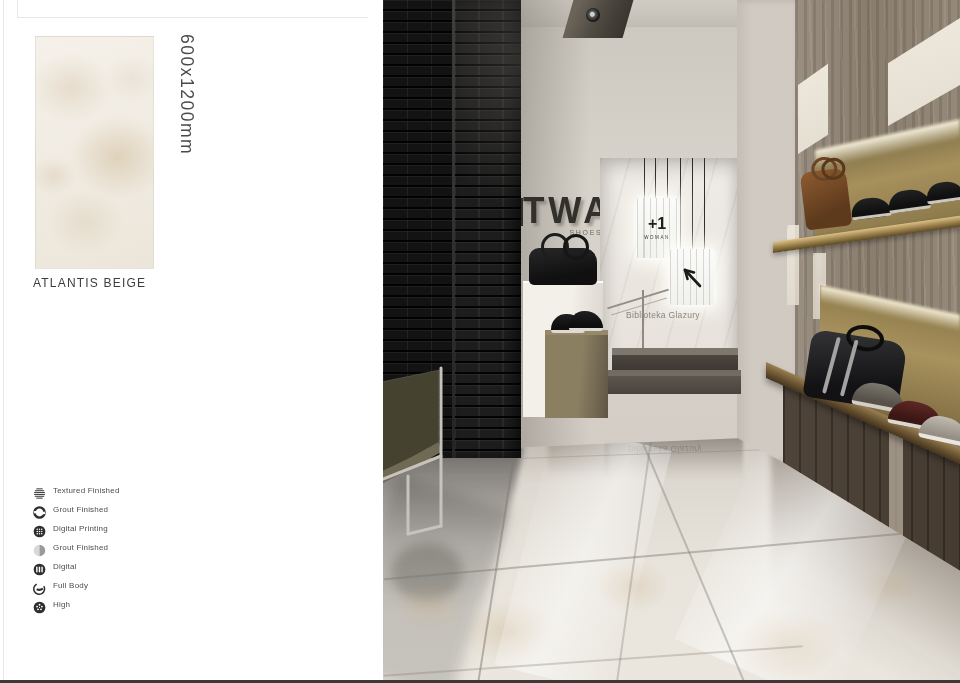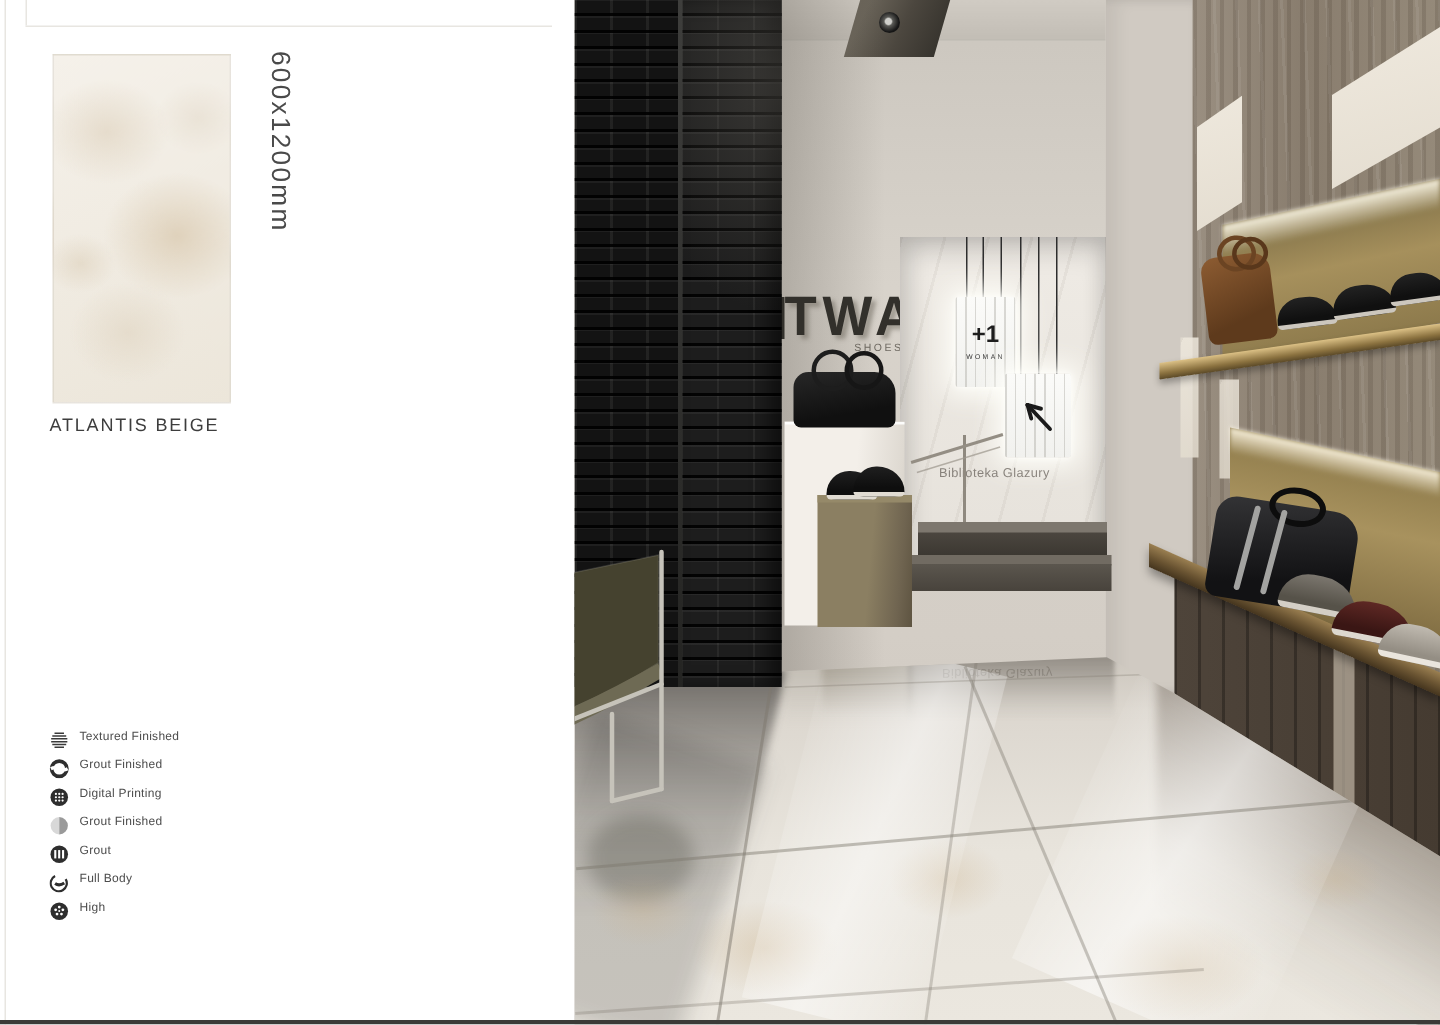--- a/index.html
+++ b/index.html
@@ -284,21 +284,21 @@
     </div>
     <div class="feature-row">
       <svg class="ficon" viewBox="0 0 14 14">
           <circle cx="7" cy="7" r="6.3" fill="#2e2e2e"></circle>
           <g fill="#fff">
             <rect x="3.4" y="4" width="1.5" height="6"></rect>
             <rect x="6.2" y="4" width="1.5" height="6"></rect>
             <rect x="9" y="4" width="1.5" height="6"></rect>
           </g>
         </svg>
-      <span class="feature-label">Grout</span>
+      <span class="feature-label">Digital</span>
     </div>
     <div class="feature-row">
       <svg class="ficon" viewBox="0 0 14 14">
           <path d="M4,2.2 A5.8,5.8 0 1 0 11.6,4.4" fill="none" stroke="#2e2e2e" stroke-width="1.6"></path>
           <path d="M4,7.6 Q7,9.6 10.6,7.2" fill="none" stroke="#2e2e2e" stroke-width="2.2"></path>
         </svg>
       <span class="feature-label">Full Body</span>
     </div>
     <div class="feature-row">
       <svg class="ficon" viewBox="0 0 14 14">

